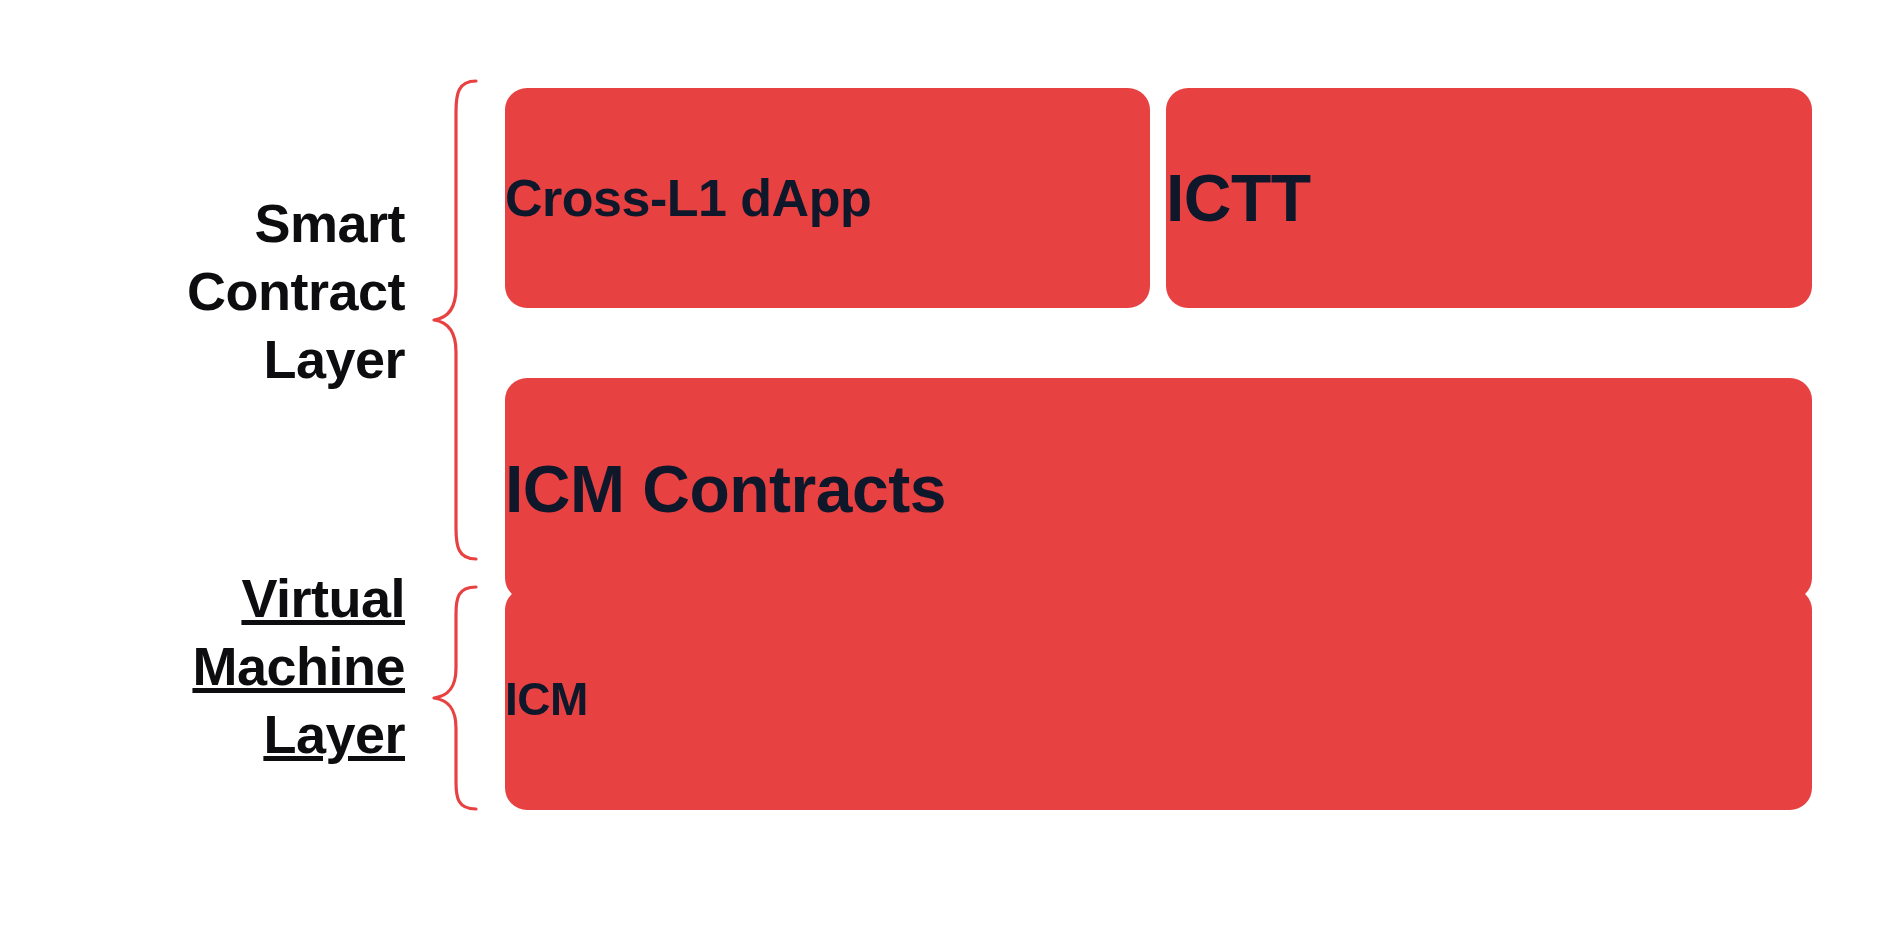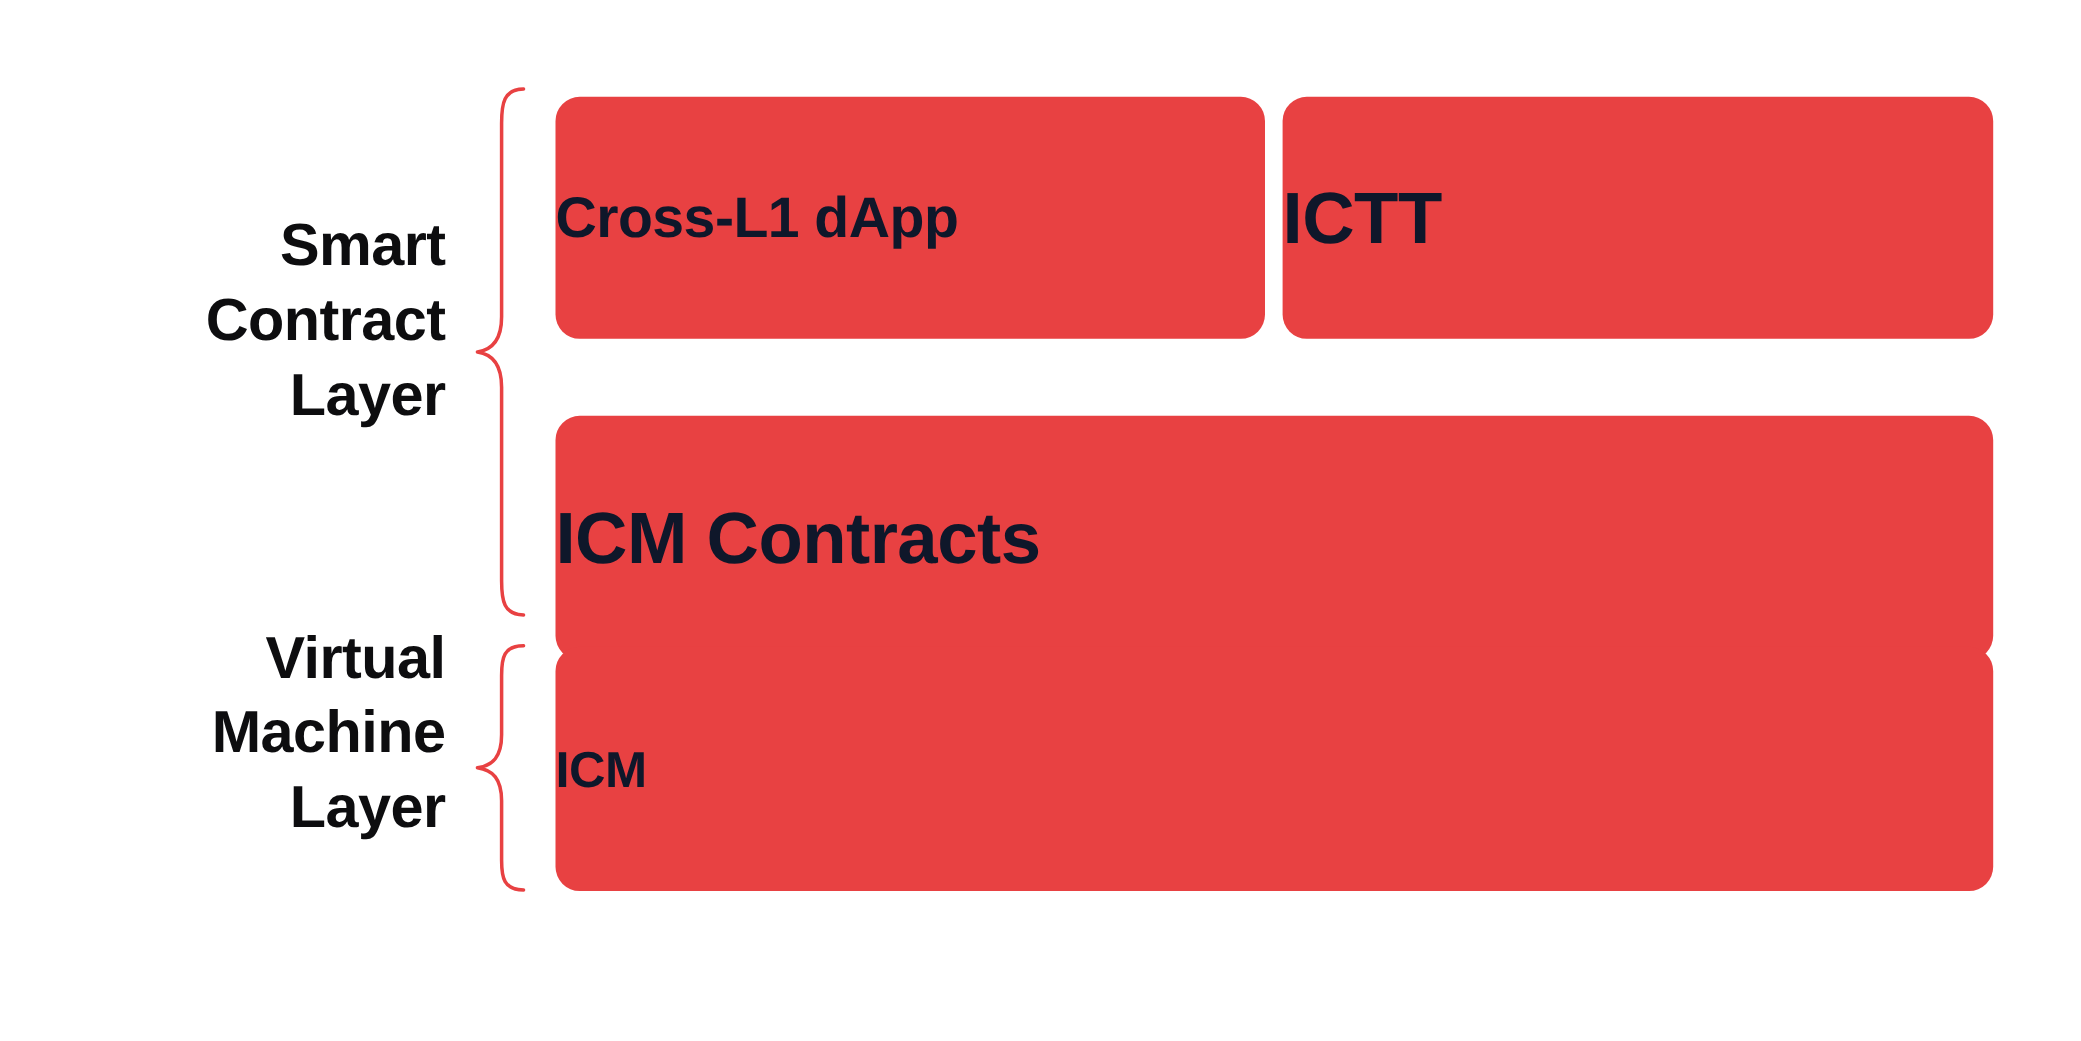--- a/index.html
+++ b/index.html
@@ -34,20 +34,21 @@
   }
   #label-smart-contract {
     left: 60px;
     top: 189px;
     width: 345px;
   }
   #label-virtual-machine {
     left: 60px;
     top: 564px;
     width: 345px;
+    text-decoration: underline;
   }
 
   
   .brace {
     position: absolute;
     left: 432px;
   }
   #brace-smart-contract { top: 78px; }
   #brace-virtual-machine { top: 584px; }
   .brace svg { display: block; }

